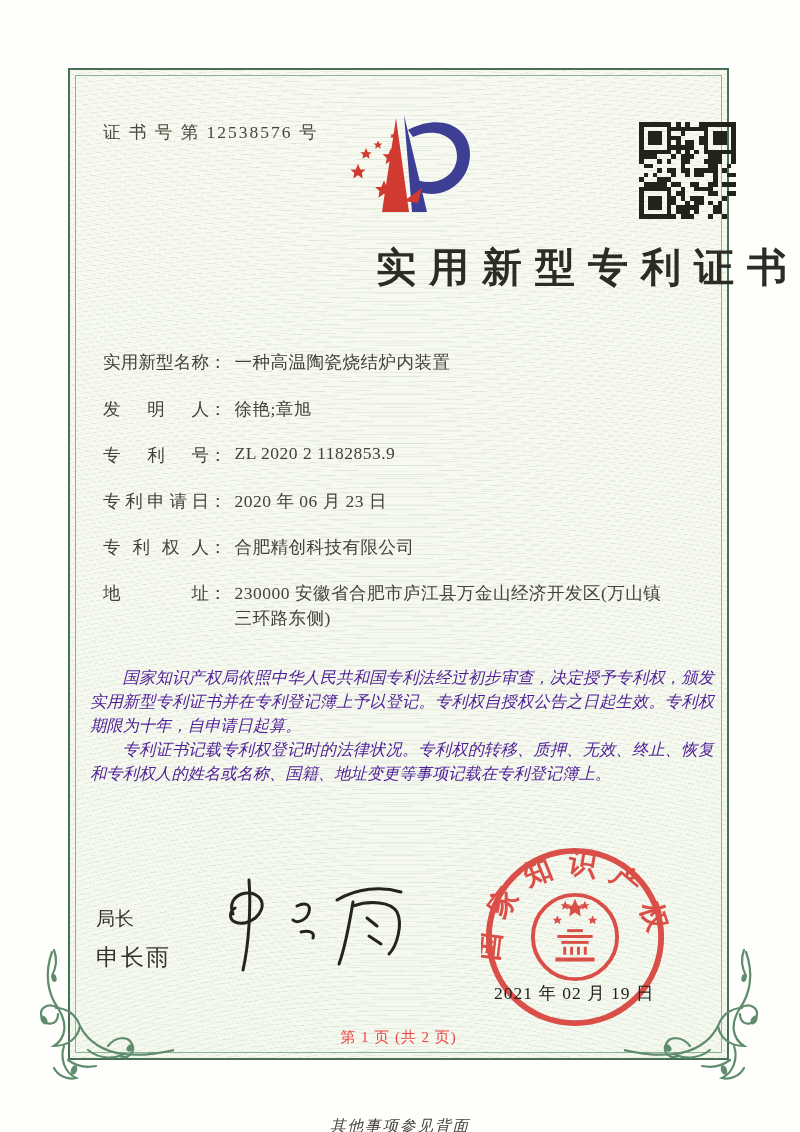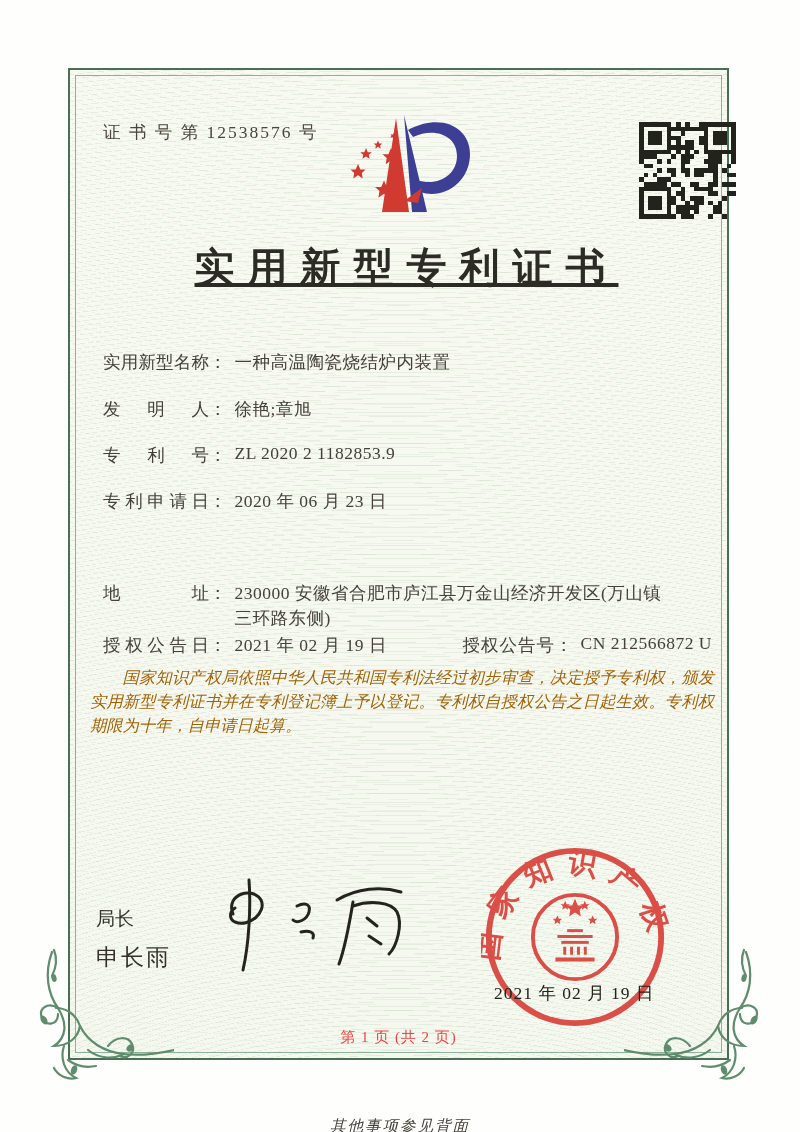--- a/index.html
+++ b/index.html
@@ -17,33 +17,33 @@
       repeating-radial-gradient(ellipse 1500px 950px at 50% 128%, rgba(124,164,118,0.14) 0 1px, rgba(255,255,255,0) 1px 7px),
       repeating-radial-gradient(ellipse 1700px 1050px at 50% -32%, rgba(124,164,118,0.09) 0 1px, rgba(255,255,255,0) 1px 9px),
       linear-gradient(#f8faf2,#f5f8ee);}
   .content{position:absolute;left:0;top:0;width:800px;height:1132px;z-index:3;}
 
   .cert-no{position:absolute;left:103px;top:120px;font-size:17.5px;letter-spacing:2px;color:#4a463c;}
 
   .logo{position:absolute;left:336px;top:106px;width:140px;height:132px;}
   .qr{position:absolute;left:639px;top:122px;width:97px;height:97px;}
 
-  .title{position:absolute;left:0;top:240px;width:800px;text-align:center;
-    font-size:40px;font-weight:600;letter-spacing:13px;color:#2d2b26;text-indent:13px;text-decoration:underline;}
+  .title{position:absolute;left:0;top:240px;width:800px;text-align:right;
+    font-size:40px;font-weight:600;letter-spacing:13px;color:#2d2b26;text-indent:13px;}
 
   .frow{position:absolute;left:103px;width:630px;font-size:17.5px;color:#45413a;white-space:nowrap;}
   .flabel{display:inline-block;width:106px;text-align:justify;text-align-last:justify;vertical-align:top;}
   .fcolon{display:inline-block;margin-right:8px;vertical-align:top;}
   .fvalue{display:inline-block;vertical-align:top;letter-spacing:0.5px;}
   .fvalue.addr{width:436px;white-space:normal;line-height:25px;}
   .fvalue.w1{width:228px;}
   .flabel2{display:inline-block;vertical-align:top;letter-spacing:1px;}
 
   .paras{position:absolute;left:90px;top:666px;width:624px;font-size:16.3px;line-height:24px;
-    font-style:italic;color:#a16207;}
+    font-style:italic;color:#4c1d95;}
   .paras p{margin:0;text-indent:2em;text-align:justify;}
 
   .sig-title{position:absolute;left:96px;top:906px;font-size:19px;color:#35322c;}
   .sig-name{position:absolute;left:96px;top:942px;font-size:23px;letter-spacing:2px;color:#35322c;}
   .sig-script{position:absolute;left:205px;top:872px;width:215px;height:110px;}
 
   .seal{position:absolute;left:481px;top:843px;width:188px;height:188px;opacity:0.93;
     mix-blend-mode:multiply;}
   .seal-date{position:absolute;left:494px;top:981px;font-size:17.5px;color:#24221d;
     letter-spacing:1px;z-index:6;white-space:nowrap;}
@@ -333,29 +333,30 @@
     </div>
     <div class="frow" style="top:397px">
       <span class="flabel">发明人</span><span class="fcolon">：</span><span class="fvalue">徐艳;章旭</span>
     </div>
     <div class="frow" style="top:443px">
       <span class="flabel">专利号</span><span class="fcolon">：</span><span class="fvalue">ZL 2020 2 1182853.9</span>
     </div>
     <div class="frow" style="top:489px">
       <span class="flabel">专利申请日</span><span class="fcolon">：</span><span class="fvalue">2020 年 06 月 23 日</span>
     </div>
+    <div class="frow" style="top:535px">
+      <span class="flabel">专利权人</span><span class="fcolon">：</span><span class="fvalue">合肥精创科技有限公司</span>
+    </div>
     <div class="frow" style="top:581px">
       <span class="flabel">地址</span><span class="fcolon">：</span><span class="fvalue addr">230000 安徽省合肥市庐江县万金山经济开发区(万山镇三环路东侧)</span>
     </div>
-    <div class="frow" style="top:633px">
-      <span class="flabel">授权公告日</span><span class="fcolon">：</span><span class="fvalue w1">2021 年 02 月 19 日</span><span class="flabel2">授权公告号</span><span class="fcolon">：</span><span class="fvalue">CN 212566872 U</span>
-    </div>
 
     <div class="paras">
       <p>国家知识产权局依照中华人民共和国专利法经过初步审查，决定授予专利权，颁发实用新型专利证书并在专利登记簿上予以登记。专利权自授权公告之日起生效。专利权期限为十年，自申请日起算。</p>
+      <p>专利证书记载专利权登记时的法律状况。专利权的转移、质押、无效、终止、恢复和专利权人的姓名或名称、国籍、地址变更等事项记载在专利登记簿上。</p>
     </div>
 
     <div class="sig-title">局长</div>
     <div class="sig-name">申长雨</div>
     <div class="sig-script">
       <svg viewBox="0 0 215 110" width="215" height="110">
         <g fill="none" stroke="#24231e" stroke-width="3" stroke-linecap="round">
           <path d="M28,42 C20,22 48,14 56,28 C62,40 44,56 30,50 C24,47 24,40 30,36"></path>
           <path d="M44,8 C46,34 44,72 38,98"></path>
           <path d="M92,34 C100,30 106,32 104,40 C102,48 92,52 88,48"></path>

